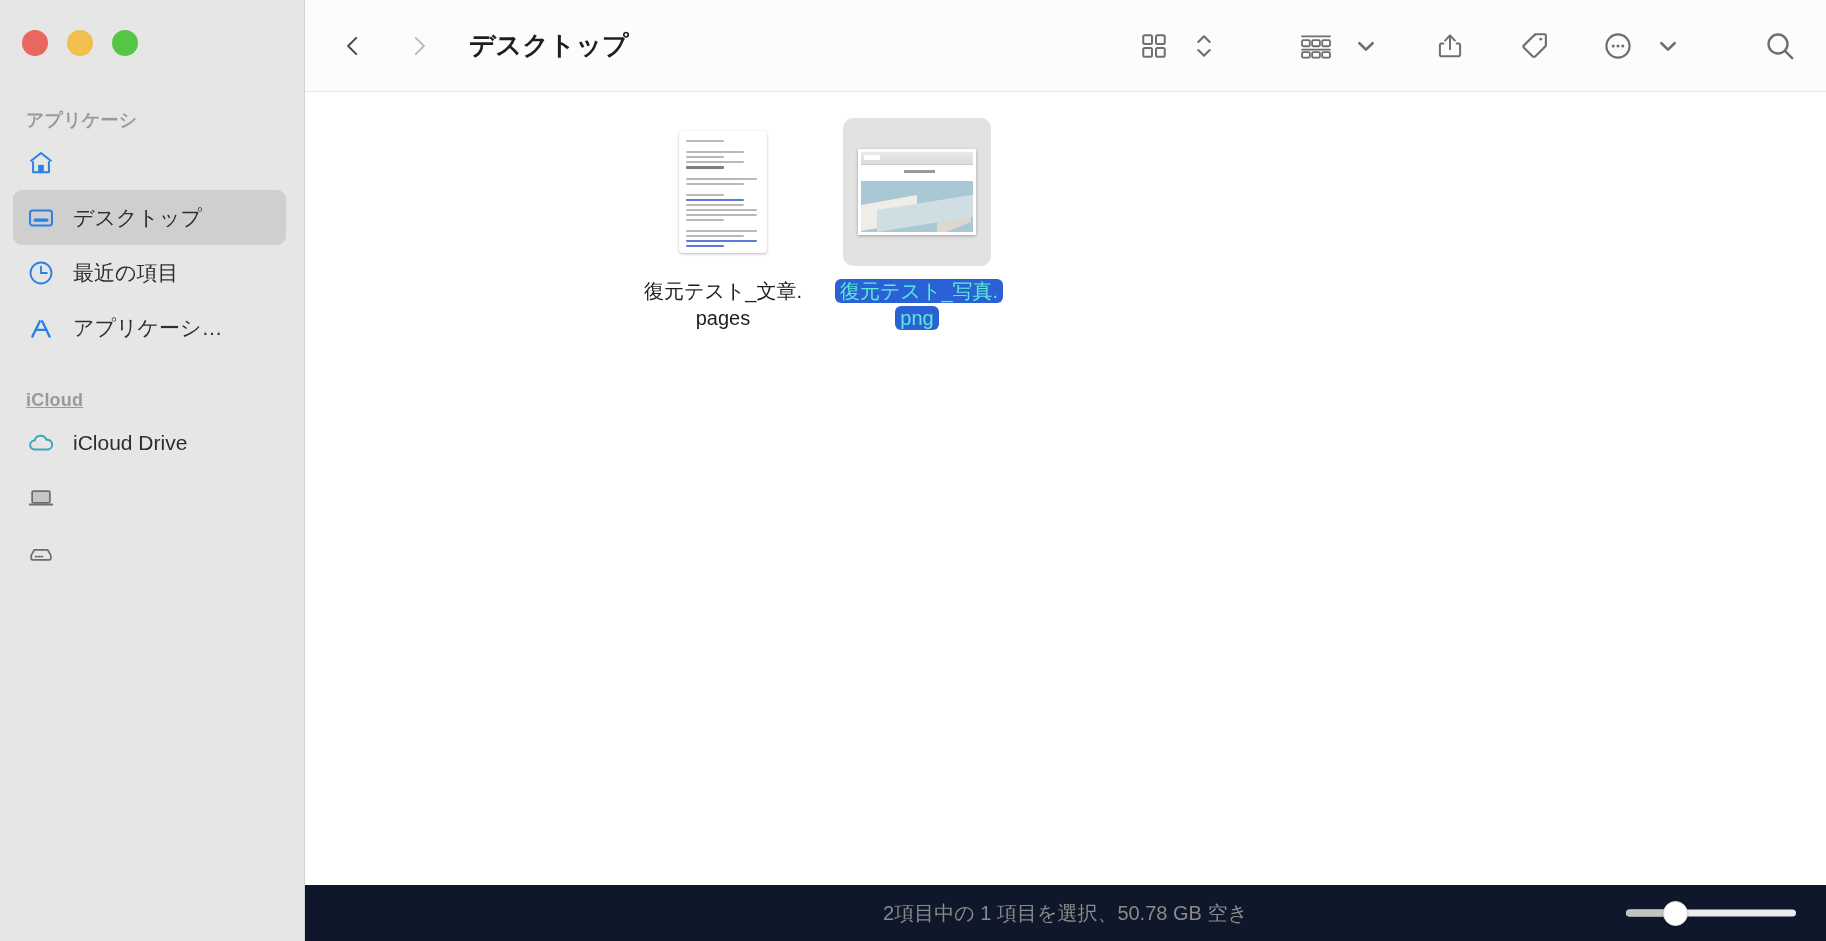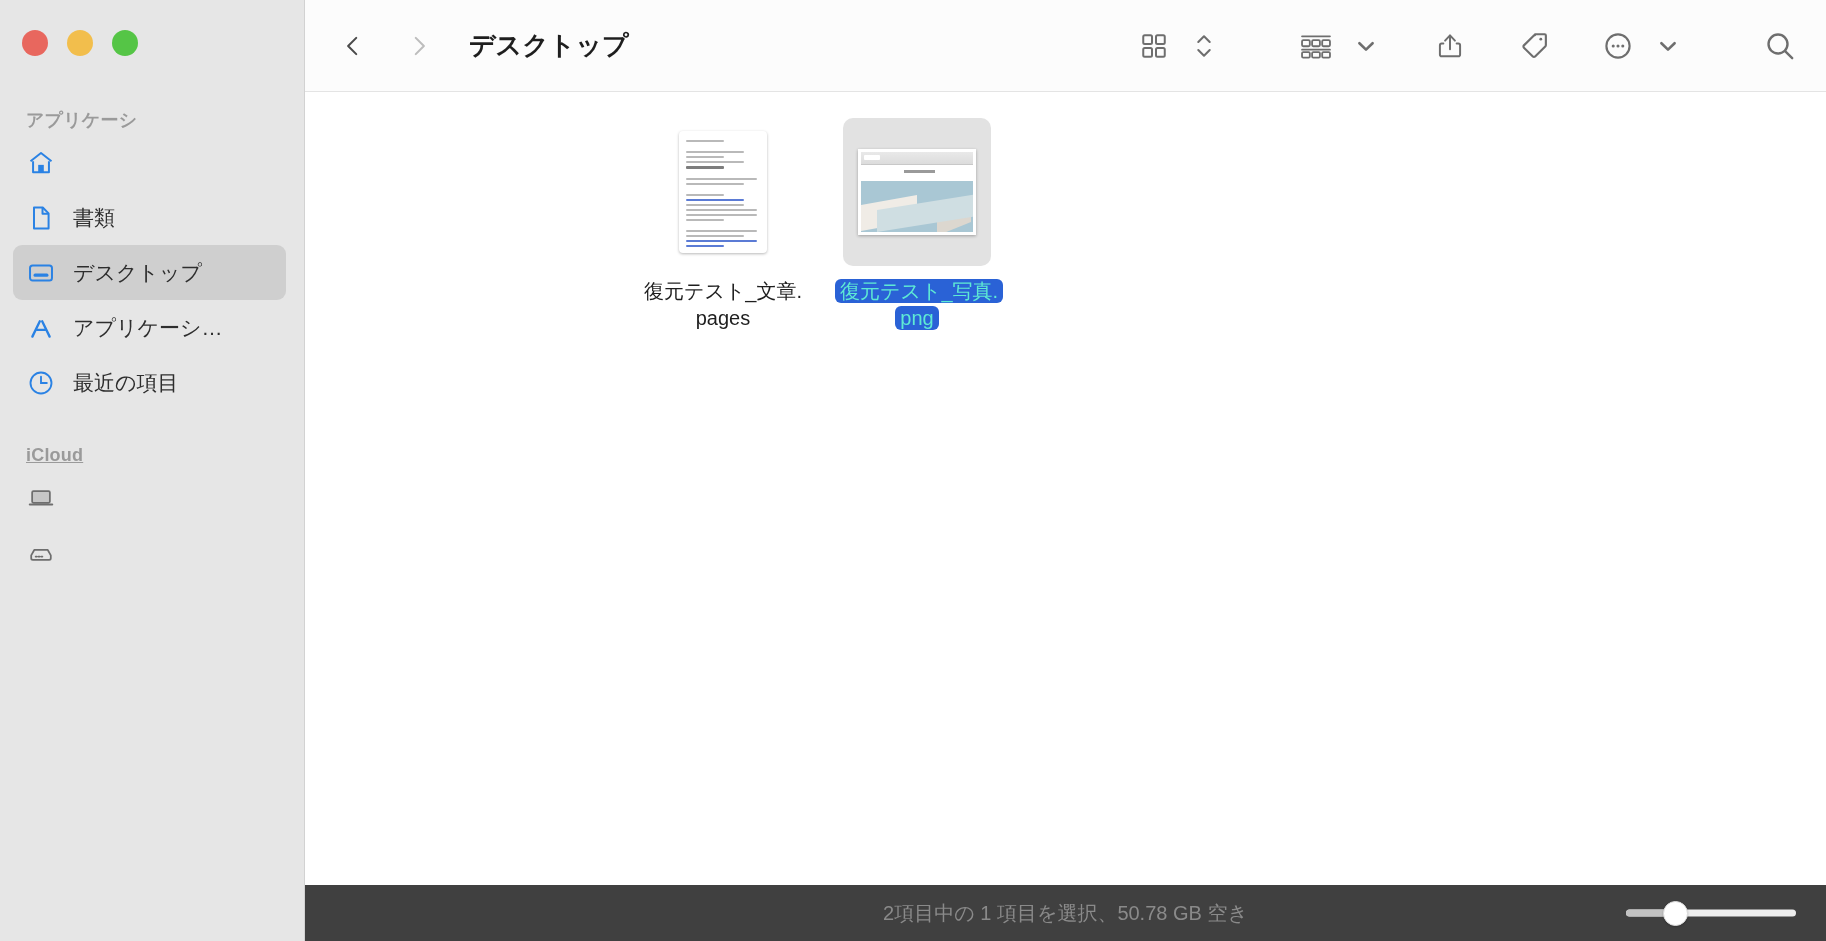--- a/index.html
+++ b/index.html
@@ -226,21 +226,21 @@
   }
 
   
   #statusbar {
     height:56px;
     flex:0 0 56px;
     position:relative;
     display:flex;
     align-items:center;
     justify-content:center;
-    background:#404040;
+    background:#0f172a;
   }
   #status-text {
     font-size:20px;
     color:#8a8a8a;
     white-space:nowrap;
   }
   #zoom-slider {
     position:absolute;
     right:30px; top:50%;
     transform:translateY(-50%);
@@ -287,65 +287,64 @@
       <span class="sb-icon">
         <svg width="28" height="28" viewBox="0 0 24 24" fill="none" stroke="#2a82e4" stroke-width="1.7" stroke-linejoin="round">
           <path d="M3 10.5 12 3.5l9 7"></path>
           <path d="M5.2 10.4V20h13.6v-9.6"></path>
           <rect x="9.6" y="13.6" width="4.8" height="6.4" fill="#2a82e4" stroke="none"></rect>
         </svg>
       </span>
       <span class="sb-label"></span>
     </div>
 
-    <div class="sb-item">
-      <span class="sb-icon">
-        <svg width="28" height="28" viewBox="0 0 24 24" fill="none" stroke="#2a82e4" stroke-width="1.7" stroke-linejoin="round">
-          <path d="M6 3h7.5L18.5 8v13H6z"></path>
-          <path d="M13.3 3.2v5.1h5.1"></path>
-        </svg>
-      </span>
-      <span class="sb-label">書類</span>
-    </div>
 
 
     <div class="sb-item selected">
       <span class="sb-icon">
         <svg width="28" height="28" viewBox="0 0 24 24" fill="none" stroke="#2a82e4" stroke-width="1.7" stroke-linejoin="round">
           <rect x="2.6" y="5.5" width="18.8" height="13" rx="2.2"></rect>
           <rect x="5.6" y="12.4" width="12.8" height="2.8" rx="1.3" fill="#2a82e4" stroke="none"></rect>
         </svg>
       </span>
       <span class="sb-label">デスクトップ</span>
     </div>
 
+
+    <div class="sb-item">
+      <span class="sb-icon">
+        <svg width="28" height="28" viewBox="0 0 24 24" fill="none" stroke="#2a82e4" stroke-width="1.6" stroke-linecap="round">
+          <circle cx="12" cy="12" r="9"></circle>
+          <path d="M12 6.6V12h5"></path>
+        </svg>
+      </span>
+      <span class="sb-label">最近の項目</span>
+    </div>
 
     <div class="sb-item">
       <span class="sb-icon">
         <svg width="28" height="28" viewBox="0 0 24 24" fill="none" stroke="#2a82e4" stroke-width="2" stroke-linecap="round" stroke-linejoin="round">
           <path d="M4.6 19.4 11 6.2"></path>
           <path d="M19.4 19.4 13 6.2"></path>
           <path d="M8.4 13.6h7.2"></path>
         </svg>
       </span>
       <span class="sb-label">アプリケーシ…</span>
     </div>
 
+    <div class="sb-section" id="icloud-section">iCloud</div>
+
     <div class="sb-item">
       <span class="sb-icon">
-        <svg width="28" height="28" viewBox="0 0 24 24" fill="none" stroke="#2a82e4" stroke-width="1.6" stroke-linecap="round">
-          <circle cx="12" cy="12" r="9"></circle>
-          <path d="M12 6.6V12h5"></path>
-        </svg>
-      </span>
-      <span class="sb-label">最近の項目</span>
-    </div>
-
-    <div class="sb-section" id="icloud-section">iCloud</div>
-
+        <svg width="30" height="30" viewBox="0 0 24 24" fill="none" stroke="#3aa7bd" stroke-width="1.6" stroke-linejoin="round">
+          <path d="M6.4 17.2a3.6 3.6 0 0 1 .5-7.16 5 5 0 0 1 9.5-.6 3.9 3.9 0 0 1 1.3 7.76z"></path>
+        </svg>
+      </span>
+      <span class="sb-label">iCloud Drive</span>
+    </div>
 
 
 
     <div class="sb-item">
       <span class="sb-icon">
         <svg width="28" height="28" viewBox="0 0 24 24" fill="none" stroke="#6e6e6e" stroke-width="1.5" stroke-linejoin="round">
           <rect x="4.4" y="6.2" width="15.2" height="10" rx="1.1" fill="#c6c6c6"></rect>
           <path d="M2.4 17.6h19.2" stroke-linecap="round" stroke-width="1.8"></path>
         </svg>
       </span>

